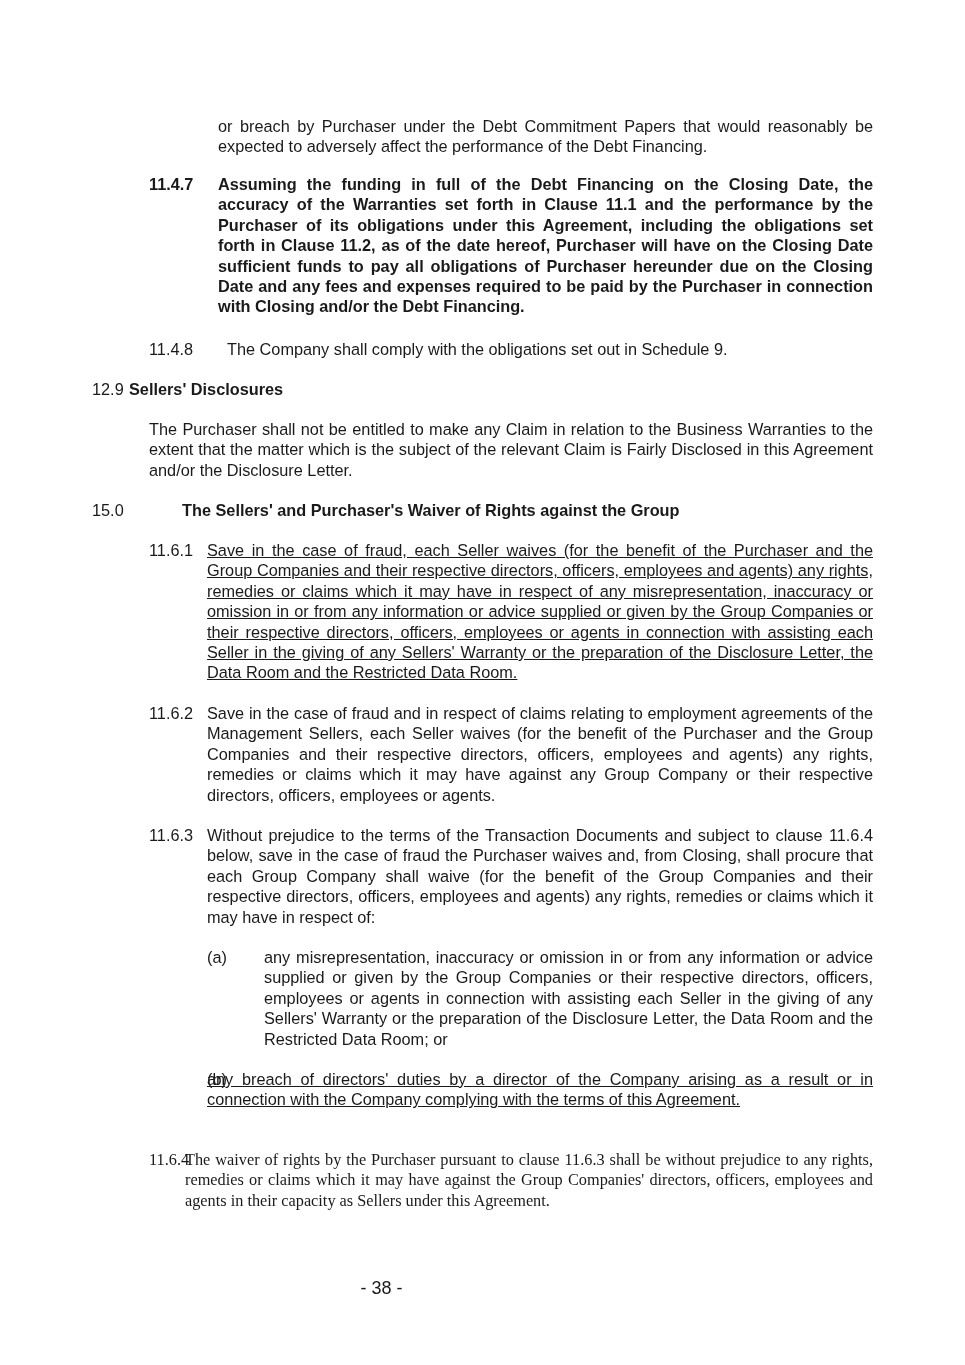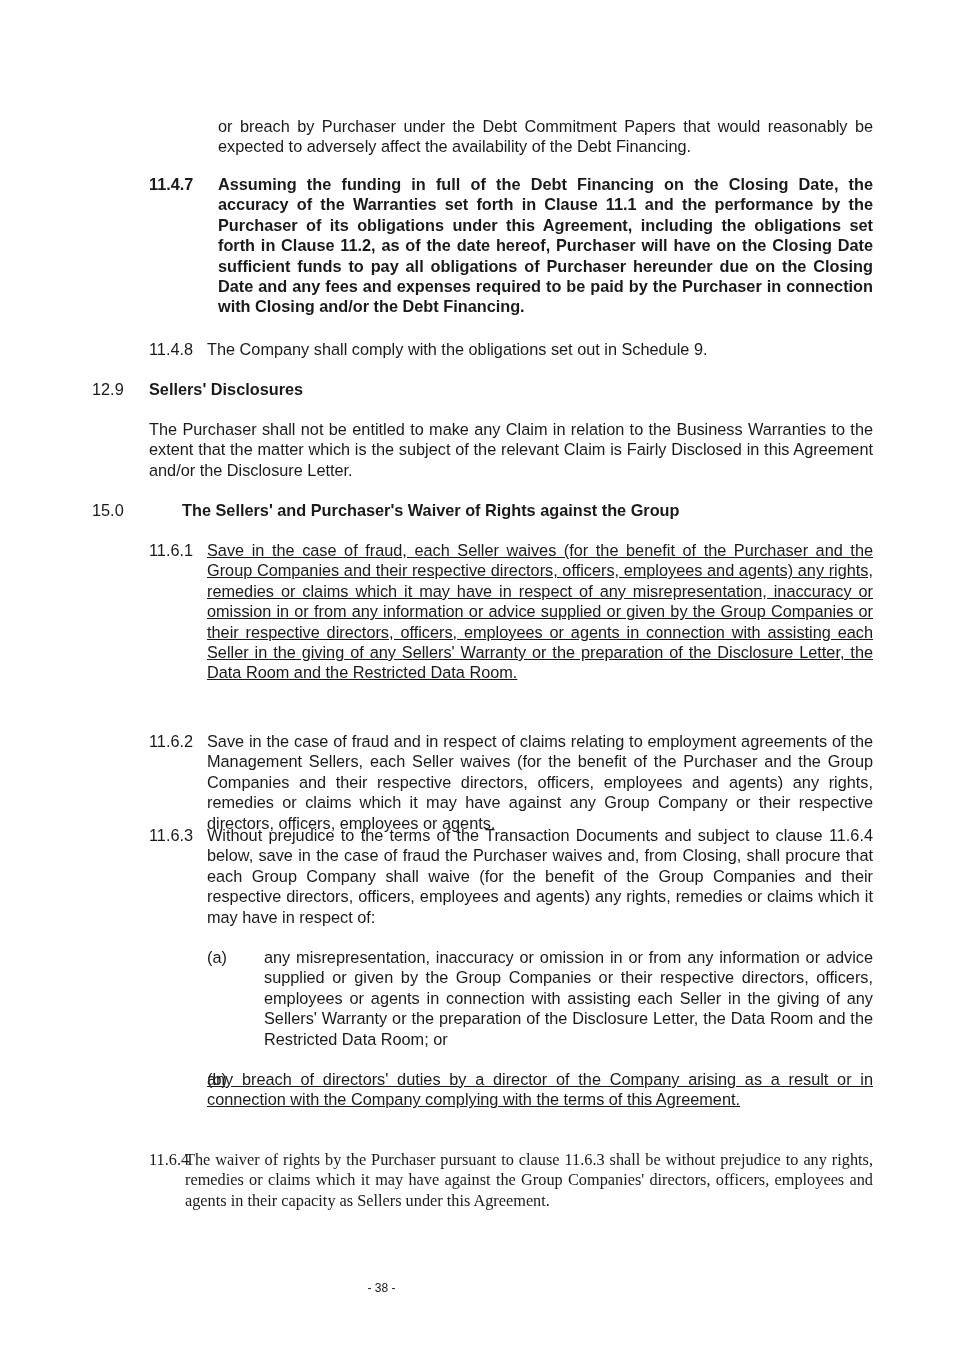--- a/index.html
+++ b/index.html
@@ -8,55 +8,55 @@
       font-family: "Liberation Sans", sans-serif;
       color: #1a1a1a;
       font-size: 16.3px;
       line-height: 20.4px;
     }
     .blk { position: absolute; }
     .just { text-align: justify; text-align-last: left; }
     .num { position: absolute; left: 0; top: 0; white-space: nowrap; }
     .body-text { display: block; }
     .bold { font-weight: bold; }
-    .page-no { position: absolute; left: 0; width: 763px; text-align: center; font-size: 12px; }
+    .page-no { position: absolute; left: 0; width: 763px; text-align: center; font-size: 18px; }
   </style>
 </head>
 <body>
 
-<div class="blk just" style="left:218px; top:116px; width:655px;">or breach by Purchaser under the Debt Commitment Papers that would reasonably be expected to adversely affect the availability of the Debt Financing.</div>
+<div class="blk just" style="left:218px; top:116px; width:655px;">or breach by Purchaser under the Debt Commitment Papers that would reasonably be expected to adversely affect the performance of the Debt Financing.</div>
 
 <div class="blk" style="left:149px; top:174px; width:724px;font-weight:bold;">
   <span class="num">11.4.7</span>
   <div class="body-text just" style="margin-left:69px;">Assuming the funding in full of the Debt Financing on the Closing Date, the accuracy of the Warranties set forth in Clause 11.1 and the performance by the Purchaser of its obligations under this Agreement, including the obligations set forth in Clause 11.2, as of the date hereof, Purchaser will have on the Closing Date sufficient funds to pay all obligations of Purchaser hereunder due on the Closing Date and any fees and expenses required to be paid by the Purchaser in connection with Closing and/or the Debt Financing.</div>
 </div>
 
 <div class="blk" style="left:149px; top:339px; width:724px;">
   <span class="num">11.4.8</span>
-  <div class="body-text" style="margin-left:58px;">The Company shall comply with the obligations set out in Schedule 9.</div>
+  <div class="body-text" style="margin-left:78px;">The Company shall comply with the obligations set out in Schedule 9.</div>
 </div>
 
 <div class="blk" style="left:92px; top:379px; width:781px;">
   <span class="num">12.9</span>
-  <div class="body-text bold" style="margin-left:57px;">Sellers' Disclosures</div>
+  <div class="body-text bold" style="margin-left:37px;">Sellers' Disclosures</div>
 </div>
 
 <div class="blk just" style="left:149px; top:419px; width:724px;">The Purchaser shall not be entitled to make any Claim in relation to the Business Warranties to the extent that the matter which is the subject of the relevant Claim is Fairly Disclosed in this Agreement and/or the Disclosure Letter.</div>
 
 <div class="blk" style="left:92px; top:500px; width:781px;">
   <span class="num">15.0</span>
   <div class="body-text bold" style="margin-left:90px;">The Sellers' and Purchaser's Waiver of Rights against the Group</div>
 </div>
 
 <div class="blk" style="left:149px; top:540px; width:724px;text-decoration:underline;">
   <span class="num">11.6.1</span>
   <div class="body-text just" style="margin-left:58px;">Save in the case of fraud, each Seller waives (for the benefit of the Purchaser and the Group Companies and their respective directors, officers, employees and agents) any rights, remedies or claims which it may have in respect of any misrepresentation, inaccuracy or omission in or from any information or advice supplied or given by the Group Companies or their respective directors, officers, employees or agents in connection with assisting each Seller in the giving of any Sellers' Warranty or the preparation of the Disclosure Letter, the Data Room and the Restricted Data Room.</div>
 </div>
 
-<div class="blk" style="left:149px; top:731px; width:724px;">
+<div class="blk" style="left:149px; top:703px; width:724px;">
   <span class="num">11.6.2</span>
   <div class="body-text just" style="margin-left:58px;">Save in the case of fraud and in respect of claims relating to employment agreements of the Management Sellers, each Seller waives (for the benefit of the Purchaser and the Group Companies and their respective directors, officers, employees and agents) any rights, remedies or claims which it may have against any Group Company or their respective directors, officers, employees or agents.</div>
 </div>
 
 <div class="blk" style="left:149px; top:825px; width:724px;">
   <span class="num">11.6.3</span>
   <div class="body-text just" style="margin-left:58px;">Without prejudice to the terms of the Transaction Documents and subject to clause 11.6.4 below, save in the case of fraud the Purchaser waives and, from Closing, shall procure that each Group Company shall waive (for the benefit of the Group Companies and their respective directors, officers, employees and agents) any rights, remedies or claims which it may have in respect of:</div>
 </div>
 
 <div class="blk" style="left:207px; top:947px; width:666px;">

